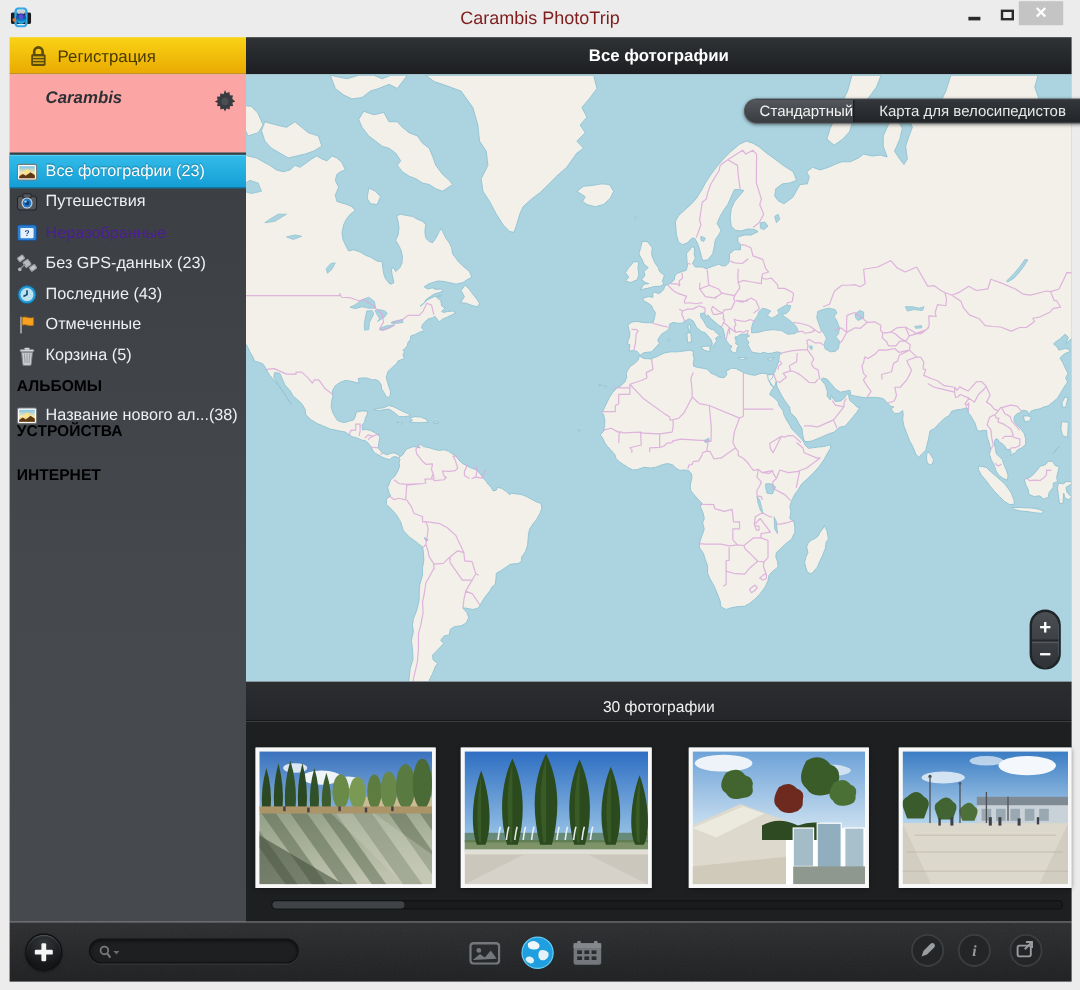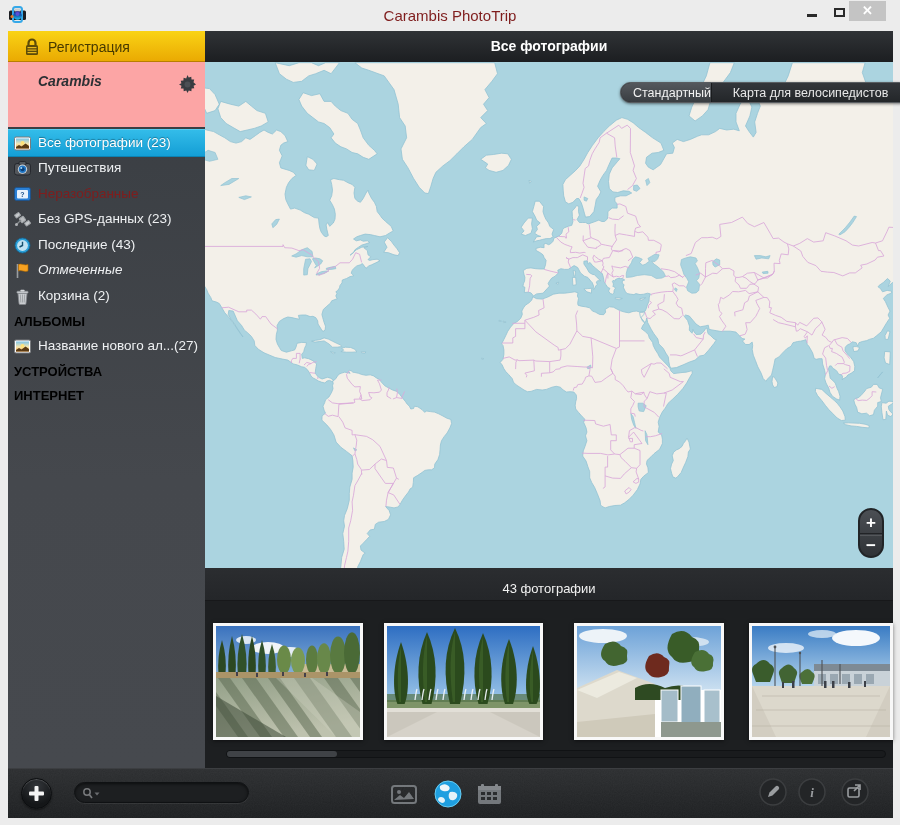--- a/index.html
+++ b/index.html
@@ -136,21 +136,21 @@
       <circle cx="7.3" cy="8" r="1" fill="#9fd4f4"></circle>
     </svg>
     <span class="tx" style="color:#eef0f2;">Путешествия</span>
   </div>
 <div class="mrow" style="top:180.5px">
     <svg class="ic" width="17" height="17" viewBox="0 0 17 17">
       <rect x="0.5" y="1.5" width="16" height="13" rx="2" fill="#2a7fd4" stroke="#1a508a" stroke-width="0.8"></rect>
       <rect x="3" y="4" width="11" height="8.5" rx="1" fill="#e8f2fc"></rect>
       <text x="8.5" y="10.8" font-size="7" font-weight="bold" fill="#1a508a" text-anchor="middle" font-family="Liberation Sans">?</text>
     </svg>
-    <span class="tx" style="color:#7f1d1d;">Неразобранные</span>
+    <span class="tx" style="color:#4c1d95;">Неразобранные</span>
   </div>
 <div class="mrow" style="top:206px">
     <svg class="ic" width="17" height="17" viewBox="0 0 17 17">
       <g stroke="#9ea2a6" fill="#c6c9cc">
         <rect x="1" y="2.5" width="5" height="3.5" rx="0.5" transform="rotate(-35 3.5 4.2)"></rect>
         <rect x="11" y="10.5" width="5" height="3.5" rx="0.5" transform="rotate(-35 13.5 12.2)"></rect>
         <rect x="6" y="6" width="5" height="5" rx="0.8" transform="rotate(-35 8.5 8.5)" fill="#b8bbbe"></rect>
       </g>
       <line x1="3" y1="13" x2="7" y2="9" stroke="#84888c" stroke-width="1.2"></line>
       <circle cx="2.5" cy="13.5" r="1.5" fill="#b0b3b6"></circle>
@@ -163,65 +163,65 @@
       <circle cx="8.5" cy="8.5" r="5.4" fill="#bfe2f2"></circle>
       <path d="M8.5 4.8 V8.5 L5.5 10" stroke="#15506e" stroke-width="1.4" fill="none"></path>
     </svg>
     <span class="tx" style="color:#eef0f2;">Последние (43)</span>
   </div>
 <div class="mrow" style="top:257px">
     <svg class="ic" width="17" height="17" viewBox="0 0 17 17">
       <line x1="3.5" y1="2" x2="3.5" y2="16" stroke="#9a9da0" stroke-width="1.6"></line>
       <path d="M4.5 2.5 c3-1.5 6 1.5 9.5 0 l0 6.5 c-3.5 1.5-6.5-1.5-9.5 0 z" fill="#f6a121" stroke="#b06a00" stroke-width="0.6"></path>
     </svg>
-    <span class="tx" style="color:#eef0f2;font-style:italic;">Отмеченные</span>
+    <span class="tx" style="color:#eef0f2;">Отмеченные</span>
   </div>
 <div class="mrow" style="top:282.5px">
     <svg class="ic" width="17" height="17" viewBox="0 0 17 17">
       <path d="M4 5.5 L5 15.5 a1 1 0 0 0 1 1 h5 a1 1 0 0 0 1-1 L13 5.5 z" fill="#c9ccd0" stroke="#83878b" stroke-width="0.8"></path>
       <rect x="2.8" y="3.2" width="11.4" height="2" rx="1" fill="#d4d7da" stroke="#83878b" stroke-width="0.7"></rect>
       <rect x="6.3" y="1.8" width="4.4" height="1.6" rx="0.8" fill="#d4d7da"></rect>
       <g stroke="#9b9fa3" stroke-width="0.9">
         <line x1="6.3" y1="6.5" x2="6.8" y2="14.5"></line>
         <line x1="8.5" y1="6.5" x2="8.5" y2="14.5"></line>
         <line x1="10.7" y1="6.5" x2="10.2" y2="14.5"></line>
       </g>
     </svg>
-    <span class="tx" style="color:#eef0f2;">Корзина (2)</span>
+    <span class="tx" style="color:#eef0f2;">Корзина (5)</span>
   </div>
 <div class="mhead" style="top:314px">АЛЬБОМЫ</div>
 <div class="mrow" style="top:332.5px">
     <svg class="ic" width="17" height="17" viewBox="0 0 17 17">
       <rect x="0.5" y="2" width="16" height="13" rx="1.5" fill="#fdfdfd" stroke="#787b7e" stroke-width="1"></rect>
       <rect x="2" y="3.5" width="13" height="10" fill="url(#sun1)"></rect>
       <circle cx="8.5" cy="8" r="2" fill="#ffe27a"></circle>
       <path d="M2 13.5 h13 v-2.5 l-3.5-2.5 -4 3 -2.5-1.5 -3 2z" fill="#5a3a14"></path>
     </svg>
-    <span class="tx" style="color:#eef0f2;">Название нового ал...(27)</span>
-  </div>
-<div class="mhead" style="top:364px">УСТРОЙСТВА</div>
+    <span class="tx" style="color:#eef0f2;">Название нового ал...(38)</span>
+  </div>
+<div class="mhead" style="top:351px">УСТРОЙСТВА</div>
 <div class="mhead" style="top:388px">ИНТЕРНЕТ</div>
 
 <div class="abs" id="header">Все фотографии</div>
 <div class="abs" id="mapbox"><svg width="688" height="506" viewBox="0 0 688 506">
       <rect width="688" height="506" fill="#abd4e0"></rect>
       <path d="M328.5 234.0L326.0 230.9L323.2 230.2L319.3 230.5L319.9 225.2L317.9 224.5L318.5 221.6L319.6 219.1L319.9 215.4L319.0 212.4L318.2 208.6L321.8 206.3L326.0 205.9L330.8 206.7L335.2 207.0L339.1 207.0L340.5 202.8L341.1 198.4L339.1 195.6L338.0 192.8L335.2 190.7L331.3 188.6L330.8 186.5L335.2 185.2L339.1 185.7L338.9 182.3L340.8 181.4L343.6 182.7L345.6 181.8L348.1 179.2L348.9 176.1L351.2 175.2L354.0 173.9L356.8 171.2L357.6 167.5L359.6 165.7L363.2 164.3L366.8 163.3L367.9 159.5L367.4 154.6L367.1 149.1L369.9 146.1L371.6 143.5L373.8 144.5L373.5 149.6L374.4 153.2L372.1 157.6L374.4 160.5L377.7 160.5L380.5 160.5L383.3 161.9L388.9 160.0L393.9 158.1L396.7 159.5L399.5 159.5L402.3 157.1L402.9 153.2L402.9 149.6L407.1 146.1L412.1 146.1L412.1 141.9L409.9 139.2L409.9 135.4L415.5 133.8L421.1 133.8L426.7 131.0L423.9 129.3L418.3 128.8L412.7 130.5L407.9 129.9L404.3 126.5L403.5 119.5L404.3 112.2L407.1 105.9L412.7 99.3L414.9 96.7L411.3 96.0L407.1 96.0L404.3 102.0L401.5 108.4L397.9 113.4L395.1 118.3L392.6 124.2L395.9 129.9L393.9 133.8L391.2 137.6L390.3 142.9L388.9 149.6L384.7 154.6L380.5 155.1L379.4 151.2L377.7 145.0L376.3 140.8L373.8 136.5L371.6 136.5L367.9 140.3L363.8 141.9L360.4 139.8L358.7 133.8L358.2 128.2L357.9 122.4L360.4 117.7L365.1 113.4L370.7 108.4L374.9 103.9L379.1 97.3L382.8 90.5L387.5 83.3L393.1 75.8L398.7 69.6L404.3 64.0L411.3 58.2L416.9 55.6L422.5 57.3L428.1 60.7L433.7 65.6L440.6 70.4L447.6 75.8L456.0 81.1L458.8 88.3L453.2 90.5L447.1 91.2L441.5 95.3L440.6 101.3L443.4 105.2L448.2 107.8L451.8 105.2L455.5 102.6L461.6 91.8L467.8 91.2L469.4 85.5L467.2 81.1L472.2 77.4L478.4 79.6L485.4 77.4L492.4 74.3L496.6 72.8L503.6 72.8L510.5 69.6L514.7 66.4L521.7 68.0L528.7 67.2L534.3 68.8L531.0 59.9L531.0 51.3L535.1 42.2L538.5 37.5L544.1 39.4L546.9 45.0L544.9 53.9L540.5 64.0L544.1 69.6L548.3 75.1L551.1 70.4L549.7 59.9L552.5 51.3L555.3 44.1L553.3 39.4L553.9 32.6L559.5 34.6L565.1 37.5L572.1 37.5L576.2 32.6L579.0 22.5L583.2 13.9L587.4 0.7L660.1 0.7L657.3 10.6L661.5 22.5L660.7 30.7L668.5 31.7L676.9 33.6L688.1 37.5L697.9 37.5L697.9 219.1L687.5 220.5L683.1 224.5L685.3 219.1L682.5 216.5L678.3 220.5L674.1 223.4L673.0 224.8L675.5 226.6L677.5 229.8L682.2 228.4L686.4 229.1L686.7 230.9L681.9 232.9L678.3 236.4L680.5 239.8L683.1 245.5L685.0 249.1L683.1 253.0L684.7 256.3L681.9 260.4L679.1 265.1L676.3 269.8L671.9 273.5L668.5 276.2L664.3 277.4L661.8 278.6L657.3 279.5L654.0 280.7L652.6 284.0L651.2 280.7L647.5 279.8L644.7 281.9L642.5 282.8L640.3 285.2L640.0 288.5L642.0 291.7L645.6 295.2L648.7 299.6L649.8 304.5L649.5 308.8L646.1 311.3L642.8 313.0L641.4 315.0L637.8 317.0L637.2 317.9L637.5 314.2L636.4 312.8L633.6 312.2L632.2 309.6L630.2 307.6L628.0 306.5L626.3 303.9L624.6 303.9L623.5 306.8L624.6 312.5L625.2 316.2L627.7 318.4L630.2 321.0L632.2 326.6L633.6 329.4L635.0 334.2L634.7 338.1L631.6 337.0L627.4 334.2L624.9 330.2L623.8 326.3L621.0 321.0L619.6 316.7L620.4 312.5L619.6 308.2L617.6 301.9L617.1 296.7L614.0 296.7L611.2 297.3L609.2 296.4L607.6 290.8L603.9 284.3L602.3 282.5L600.9 277.7L598.1 278.6L595.3 279.2L592.5 279.5L588.0 280.7L586.0 284.3L581.8 286.7L577.1 291.4L574.0 294.9L570.1 297.0L568.7 303.9L567.6 308.5L566.5 313.0L562.5 317.0L560.9 319.3L558.1 316.4L556.1 311.1L552.8 304.8L550.5 298.7L548.3 293.2L547.2 287.3L547.7 283.7L547.2 280.1L544.1 282.5L540.5 282.5L537.4 278.9L539.9 277.1L537.1 276.5L534.9 274.1L532.6 271.9L531.0 270.1L525.4 269.2L518.9 269.2L516.1 269.5L511.9 268.8L506.9 267.9L504.1 267.3L503.3 263.2L500.2 263.9L495.2 264.8L491.0 262.0L487.9 258.2L484.3 254.0L480.6 253.0L479.2 254.3L482.6 258.5L484.5 264.2L484.3 268.2L486.2 270.4L487.1 271.3L487.9 267.3L489.0 269.8L491.2 272.5L495.7 272.2L498.5 269.8L500.8 266.4L501.9 266.0L503.0 271.6L505.8 273.8L509.1 277.1L511.4 277.7L508.9 281.6L505.5 285.8L503.6 288.2L499.1 293.2L494.6 294.0L490.1 298.1L484.0 300.2L478.9 302.5L471.4 305.6L465.8 306.2L464.7 303.9L463.8 299.6L463.3 294.9L460.8 291.1L458.3 286.4L453.8 281.9L452.9 277.1L449.0 271.9L446.2 267.3L442.6 260.4L441.8 255.9L440.9 259.1L439.9 260.7L438.7 259.1L436.2 256.3L435.2 254.2L434.6 250.4L437.8 250.1L440.1 249.1L441.2 246.8L442.3 243.2L444.0 239.1L444.3 235.0L445.4 231.9L442.6 231.2L438.7 232.2L435.0 232.6L430.9 231.6L428.9 232.6L425.8 232.2L422.2 231.6L420.5 229.8L419.1 227.0L418.3 225.2L419.1 222.7L417.2 221.2L417.4 218.7L419.7 218.0L417.4 216.5L415.5 216.5L412.7 216.5L410.4 217.6L409.6 219.1L408.2 218.3L407.4 219.4L408.2 221.2L408.5 223.4L407.6 224.1L410.7 225.9L409.9 227.0L409.0 228.7L409.0 230.9L407.6 232.2L405.4 231.6L403.5 229.1L404.9 226.3L402.9 225.6L400.9 222.7L399.0 219.4L398.4 215.4L397.3 211.6L393.9 209.0L390.3 205.9L387.5 203.6L385.0 200.4L383.3 202.0L382.2 198.8L378.9 199.2L378.9 202.0L381.6 205.9L384.2 210.5L387.5 212.4L389.5 212.7L392.3 215.7L395.6 218.7L392.8 218.7L391.2 220.1L392.3 222.3L390.6 224.1L389.2 227.3L388.1 227.0L388.6 224.1L387.2 220.5L385.8 219.1L382.8 215.4L379.4 214.2L375.5 210.9L372.7 205.5L369.1 203.6L366.8 205.1L363.2 207.4L359.6 207.4L355.9 206.7L352.8 208.2L353.4 210.9L350.1 214.2L346.7 216.1L344.5 219.1L343.1 221.6L344.5 224.1L342.5 226.3L338.0 231.2L331.6 231.9L328.5 234.0ZM327.7 234.7L331.6 236.7L337.2 237.1L342.8 235.0L348.4 232.2L354.0 231.2L359.6 231.2L365.1 230.5L369.9 229.8L373.0 230.9L372.4 234.0L373.5 236.4L372.7 240.8L373.0 243.2L376.3 244.2L380.5 244.8L384.7 245.8L387.5 249.1L390.3 250.1L394.5 252.4L398.7 252.7L400.7 250.1L400.1 247.5L404.3 244.8L408.5 245.2L412.7 247.5L415.5 248.8L419.7 250.1L423.9 250.8L428.1 249.4L431.4 249.1L434.5 249.8L437.8 250.1L439.8 249.8L438.7 252.7L436.2 255.3L437.3 258.8L439.8 261.0L437.8 263.5L436.4 266.7L440.6 269.8L443.4 272.8L444.3 275.9L447.6 280.4L448.2 283.4L450.4 287.9L452.7 291.4L454.6 295.2L457.4 298.1L460.2 301.0L463.0 303.9L465.0 306.5L465.8 308.8L468.6 311.6L472.8 311.1L477.0 310.5L481.2 310.2L485.4 309.1L487.3 308.8L487.1 311.6L484.8 315.3L481.7 321.0L477.8 326.6L472.8 332.2L467.8 337.0L463.0 341.4L460.2 346.2L457.4 349.8L454.6 355.4L453.2 360.2L454.1 364.4L453.2 370.1L456.6 372.9L457.4 377.2L457.4 381.5L454.6 387.3L449.0 391.7L446.2 394.6L442.0 398.5L441.5 402.1L442.9 405.7L443.4 410.5L438.7 414.2L435.9 417.3L435.0 422.0L432.3 427.7L428.1 433.2L423.9 437.5L419.7 440.8L415.5 443.2L409.9 443.5L404.3 444.5L400.1 445.9L396.7 444.2L395.6 442.9L395.1 438.8L392.3 431.6L389.5 425.2L386.7 420.5L384.7 415.8L384.7 409.6L382.8 404.5L381.1 399.1L377.7 394.1L378.3 388.8L380.0 384.4L381.9 378.7L380.5 373.8L381.9 370.1L381.1 365.9L378.6 360.2L380.0 357.4L377.2 354.6L373.5 350.4L370.7 347.0L370.2 343.4L370.7 339.8L371.6 336.4L371.3 333.0L368.8 330.0L365.1 329.7L361.5 330.0L358.2 328.0L355.4 325.2L351.2 324.3L347.0 325.2L341.4 327.4L337.2 328.0L331.6 327.4L326.0 329.4L322.4 329.7L319.0 328.0L314.8 325.2L311.2 322.9L308.4 320.1L307.3 316.7L303.6 312.5L300.8 309.6L298.9 306.8L297.2 303.0L295.2 300.4L298.0 297.3L298.9 292.3L298.9 287.9L298.0 283.4L296.6 281.9L298.9 277.4L300.8 273.5L302.8 269.2L305.6 265.1L309.2 261.0L312.0 259.8L315.7 256.3L317.3 252.4L316.8 249.1L318.5 245.8L320.4 243.2L324.0 240.8L326.8 238.1L327.7 234.7ZM-125.5 95.3L-120.0 91.8L-114.4 89.8L-107.4 91.8L-111.6 97.3L-121.4 98.7L-125.5 102.0L-117.2 104.6L-106.0 103.9L-105.4 108.4L-116.6 111.6L-118.6 117.7L-120.0 122.4L-114.4 125.3L-118.6 129.3L-115.8 132.1L-108.8 131.6L-104.6 137.1L-99.0 137.6L-108.2 138.7L-109.6 142.9L-97.6 149.6L-92.0 152.2L-87.8 144.5L-83.6 139.2L-79.4 135.4L-80.3 127.1L-75.2 124.2L-69.6 126.5L-65.4 125.3L-58.4 129.3L-50.1 130.5L-43.1 134.9L-37.5 140.3L-34.7 133.8L-29.1 144.5L-23.5 154.6L-19.3 159.5L-15.1 164.3L-10.9 171.2L-6.7 177.9L-3.9 182.3L-2.5 187.4L-3.9 190.7L-2.8 195.6L-2.5 204.7L-3.4 212.4L-3.1 218.0L-2.0 221.6L1.7 227.7L3.1 231.2L5.9 235.7L7.0 238.8L11.5 240.1L14.3 241.5L16.5 245.2L19.8 250.8L24.0 255.6L27.7 260.4L31.0 265.1L35.2 271.3L38.0 275.0L36.1 272.2L32.4 266.7L29.6 262.0L26.0 257.2L23.2 252.4L23.8 248.5L28.2 249.1L32.4 258.8L36.6 263.5L39.4 268.2L42.2 270.4L46.4 274.4L49.2 278.9L49.8 283.4L53.4 287.3L59.0 290.8L64.0 292.9L70.2 295.5L77.2 297.0L82.8 298.1L88.3 301.9L92.5 303.0L96.7 304.8L99.5 305.3L102.3 307.6L104.3 310.5L106.0 313.9L107.9 315.9L110.7 317.3L113.5 319.0L116.3 320.1L119.9 321.0L121.9 319.0L124.7 318.4L127.5 319.8L128.3 317.9L125.5 316.2L122.7 315.3L120.5 315.9L117.1 317.0L113.5 315.3L111.6 313.0L110.2 311.1L110.7 306.8L111.6 301.9L107.9 298.7L103.7 296.7L99.5 295.8L97.3 296.4L96.7 292.3L98.7 289.9L99.5 286.4L100.9 283.4L101.5 280.7L96.7 280.4L92.0 281.3L91.1 284.9L89.7 287.9L86.4 288.8L81.4 290.2L76.3 288.5L74.4 285.5L72.4 281.9L71.0 277.4L71.3 272.8L72.4 268.2L72.1 263.5L74.4 259.4L78.6 256.6L82.8 255.0L86.9 255.6L91.1 256.6L94.5 257.2L93.4 253.4L96.7 253.0L100.9 253.0L105.1 254.6L107.9 254.3L110.7 255.6L112.7 258.8L113.0 262.0L115.5 266.0L117.1 268.8L119.1 269.2L120.2 267.3L120.5 264.2L119.1 260.4L117.7 255.6L116.9 252.4L118.3 247.5L121.9 244.2L125.5 241.1L126.7 238.8L132.2 236.7L130.8 234.0L132.0 231.2L130.8 229.8L132.5 228.7L134.5 225.9L135.0 223.4L137.0 220.9L137.3 218.0L141.5 216.5L145.1 214.6L148.5 213.9L147.6 212.4L146.2 211.2L147.1 208.6L148.5 206.7L151.8 203.9L155.4 202.8L157.4 201.6L161.0 206.3L163.8 203.9L166.6 202.8L170.8 200.8L175.0 198.8L172.2 197.2L168.0 197.6L164.7 198.4L163.0 197.6L165.8 194.8L163.0 192.8L162.4 188.6L158.8 185.7L163.0 184.4L156.8 185.2L151.3 187.8L147.1 191.5L145.1 193.2L148.5 190.7L149.9 187.8L153.5 185.2L156.8 183.1L161.0 181.8L164.7 180.5L162.4 178.8L158.2 179.2L155.4 177.9L151.3 178.8L148.5 177.0L151.8 174.8L155.4 173.5L160.2 172.1L165.2 172.6L169.4 173.5L175.0 174.8L180.6 173.5L184.2 171.2L188.2 168.9L186.2 164.3L183.4 161.9L180.6 159.5L177.0 156.1L175.0 153.2L172.2 149.6L171.4 144.5L169.4 140.3L166.6 136.5L163.8 131.0L163.0 128.2L161.0 131.0L158.2 136.5L155.4 140.3L152.7 139.2L149.9 136.5L149.0 131.0L149.9 125.3L147.1 122.4L142.9 120.7L138.7 118.3L134.5 117.7L128.9 116.5L125.5 117.7L126.7 122.4L127.5 128.2L126.7 133.8L124.7 138.2L127.5 142.9L129.4 147.1L130.3 152.2L130.0 157.1L128.3 161.0L124.7 164.3L122.7 160.5L121.1 162.9L121.9 167.5L123.3 173.5L121.1 174.8L119.1 173.9L116.3 170.3L114.9 166.6L114.1 161.9L113.5 156.1L109.3 155.6L103.7 152.2L99.5 150.7L95.3 148.1L89.7 146.1L85.5 147.1L82.8 141.9L80.8 137.6L80.0 132.1L81.4 125.3L83.6 120.7L86.9 116.5L91.1 113.4L88.3 110.3L84.2 108.4L80.0 107.2L75.8 105.9L74.4 100.7L75.8 97.3L77.2 93.9L74.4 88.3L75.8 83.3L78.6 81.1L82.8 79.6L80.0 73.5L75.8 69.6L71.6 68.0L67.4 72.0L63.2 70.4L59.0 68.0L54.8 70.4L50.6 73.5L45.0 77.4L40.8 75.8L36.6 79.6L31.0 81.1L25.4 79.6L19.8 75.8L14.3 72.8L8.7 69.6L1.7 68.0L-5.3 65.6L-12.3 62.3L-16.5 65.6L-22.1 68.0L-27.7 69.6L-34.7 70.4L-40.3 72.0L-47.3 68.0L-52.9 65.6L-59.8 64.0L-66.8 62.3L-73.8 60.7L-80.8 57.3L-86.4 55.6L-93.4 53.0L-100.4 59.9L-107.4 62.3L-113.0 68.0L-117.2 75.8L-121.4 77.4L-115.8 83.3L-113.0 86.9L-115.8 90.5L-125.5 95.3ZM149.9 0.7L156.8 6.0L163.8 8.3L179.2 13.9L189.0 27.6L193.2 42.2L194.6 55.6L200.2 64.0L201.6 75.8L196.0 86.9L197.4 97.3L203.0 105.9L208.6 116.5L214.2 125.3L219.8 131.0L223.4 131.6L225.9 124.2L228.1 116.5L230.9 110.3L237.9 103.9L244.9 98.7L251.9 91.8L258.9 84.8L267.3 77.4L275.7 65.6L281.3 61.5L275.7 55.6L282.7 48.6L278.5 42.2L284.1 35.6L279.9 27.6L286.9 19.3L292.5 11.7L289.7 0.7ZM127.5 319.8L128.3 321.0L127.5 323.8L128.0 326.6L126.7 330.2L123.9 335.0L120.5 337.8L119.7 340.6L118.0 344.2L119.1 348.2L120.5 351.2L117.1 353.8L116.9 358.2L121.9 363.0L125.5 367.3L128.9 372.9L131.1 380.1L135.9 385.3L141.5 389.4L147.1 393.8L147.9 399.1L148.2 405.1L147.1 411.2L147.1 417.3L144.8 425.2L144.3 431.6L144.3 438.2L142.3 446.6L139.5 453.5L138.7 458.8L139.5 464.2L137.8 471.6L138.7 479.3L139.2 487.2L136.7 495.4L135.9 503.9L135.3 508.1L152.7 508.1L152.7 504.8L155.4 499.6L158.2 492.5L160.2 491.2L156.0 488.0L155.4 484.0L158.2 481.2L161.9 477.3L164.7 474.3L162.2 471.6L165.2 467.9L169.4 467.2L170.3 462.4L173.6 460.2L179.2 459.5L183.4 457.4L185.6 452.8L184.2 448.6L180.6 444.5L185.4 445.2L189.0 445.9L193.2 444.9L195.2 442.2L197.4 438.2L200.2 434.2L203.5 430.0L205.2 426.8L207.7 425.2L208.3 420.5L208.6 415.8L212.8 413.3L217.0 410.5L219.8 408.4L223.4 407.8L226.7 407.8L229.5 405.7L229.8 402.1L232.9 397.6L234.6 392.6L235.1 387.3L235.4 383.0L236.5 378.7L239.3 374.4L242.1 371.0L244.9 365.9L246.6 361.6L245.8 357.4L242.1 356.3L237.9 354.0L233.7 351.8L229.5 350.1L225.3 349.6L221.2 349.0L219.8 350.4L217.0 347.6L212.8 344.8L209.4 344.2L208.6 346.5L205.8 347.0L204.4 344.2L202.1 342.0L200.2 339.2L197.4 335.8L194.6 332.2L191.8 329.4L187.6 328.0L183.4 325.8L179.8 323.8L176.4 320.1L174.2 317.3L171.4 315.9L168.6 313.9L165.2 312.8L161.0 313.3L156.8 312.5L153.5 311.3L149.9 310.5L147.9 310.2L146.2 308.8L144.3 308.2L143.4 309.1L145.1 311.3L142.3 310.5L139.5 310.2L136.7 311.1L133.9 312.2L132.2 314.5L130.3 317.3L128.9 318.1L127.5 319.8ZM136.7 516.0L148.5 515.1L152.7 514.6L153.2 519.7L156.8 523.0L161.0 525.9L157.4 527.9L151.8 527.9L147.1 524.5L142.9 522.1L136.7 519.7L136.7 516.0ZM98.1 30.7L106.5 33.6L114.9 31.7L119.1 39.4L126.1 39.4L130.3 44.1L135.9 48.6L142.9 51.3L147.1 57.3L152.7 61.5L155.4 68.0L158.2 75.8L163.8 83.3L169.4 88.3L172.2 91.8L163.8 97.3L158.2 95.3L152.7 91.8L147.1 90.5L141.5 86.9L135.9 84.8L130.3 81.1L126.1 75.8L128.9 72.0L124.7 65.6L119.1 61.5L113.5 59.9L107.9 55.6L102.3 51.3L96.7 44.1L93.9 37.5L98.1 30.7ZM15.7 39.4L25.4 42.2L33.8 44.1L40.8 39.4L46.4 44.1L52.0 48.6L60.4 51.3L63.2 59.9L56.2 64.0L49.2 66.4L42.2 68.0L35.2 69.6L28.2 65.6L21.2 61.5L15.7 55.6L12.9 46.8L15.7 39.4ZM-3.9 25.6L4.5 26.6L10.1 32.6L14.3 42.2L10.1 48.6L1.7 51.3L-2.5 42.2L-6.7 34.6L-3.9 25.6ZM70.2 0.7L84.2 3.7L93.9 0.7L106.5 0.7L113.5 3.7L120.5 0.7L134.5 0.7L126.1 11.7L119.1 8.3L110.7 11.7L103.7 13.9L96.7 19.3L88.3 20.4L81.4 17.2L74.4 11.7L70.2 0.7ZM102.3 94.6L107.9 97.3L112.1 102.0L109.3 108.4L103.7 107.8L100.9 103.3L102.3 94.6ZM178.7 190.3L183.4 190.7L189.0 192.8L193.2 193.6L194.6 190.7L191.8 186.5L189.0 183.1L186.2 179.2L182.6 175.7L179.2 180.1L182.0 185.2L178.7 190.3ZM106.5 279.2L110.7 278.3L114.9 277.7L119.1 275.9L123.3 277.1L127.5 279.2L131.7 281.3L135.9 283.1L136.7 284.6L132.2 285.2L127.5 285.2L123.9 281.9L119.1 278.9L114.9 279.5L109.9 280.1L106.5 279.2ZM135.9 289.6L141.5 290.2L147.1 290.2L151.8 289.9L149.9 287.3L145.7 285.5L140.6 285.2L136.7 286.1L138.7 288.2L135.9 289.6ZM125.5 289.6L130.3 290.8L128.3 291.7L125.5 289.6ZM156.3 289.6L160.8 289.9L160.2 291.1L156.6 290.8L156.3 289.6ZM275.7 97.3L281.3 93.2L288.3 92.5L296.6 91.2L302.8 91.8L306.4 97.3L303.6 103.3L298.0 108.4L291.1 110.3L284.1 108.4L280.4 105.9L282.7 102.0L275.7 97.3ZM328.2 180.1L331.6 178.8L334.4 178.3L337.2 177.5L341.4 176.6L345.0 176.6L348.1 174.8L347.0 172.1L348.7 167.5L344.7 164.3L343.6 161.0L340.8 157.1L339.1 153.2L338.0 149.6L338.6 144.5L334.4 139.2L330.2 139.2L328.8 144.5L327.4 149.6L330.2 154.6L331.6 158.1L335.2 161.0L331.6 164.3L332.4 167.5L329.6 171.2L333.0 173.5L335.8 174.4L331.6 174.8L328.2 180.1ZM327.4 156.1L323.2 156.1L319.0 161.0L316.2 165.2L319.0 168.9L316.2 172.1L320.4 173.5L326.0 171.2L327.4 166.6L326.6 161.9L327.4 156.1ZM378.9 227.0L382.8 226.6L386.7 226.3L386.4 231.2L381.9 229.8L378.9 227.0ZM367.4 215.4L370.7 215.4L371.3 222.7L367.9 223.4L367.4 215.4ZM368.2 208.6L370.5 209.0L369.9 214.2L368.8 213.9L368.2 208.6ZM410.2 235.7L414.1 236.0L417.4 236.4L414.1 237.8L410.2 236.7L410.2 235.7ZM434.8 236.7L438.7 236.0L440.6 235.7L437.0 238.1L434.8 237.8L434.8 236.7ZM482.0 376.1L484.0 380.1L484.8 384.4L485.4 387.0L483.4 390.0L482.9 394.6L480.6 400.6L477.8 406.6L476.2 410.5L472.2 415.2L470.6 416.1L467.8 414.8L466.6 411.2L465.5 406.6L466.6 402.1L468.3 398.5L467.2 393.8L468.6 390.2L471.4 387.9L474.2 386.7L477.0 384.4L478.4 381.5L480.6 378.7L482.0 376.1ZM567.6 314.5L569.3 315.3L571.2 318.1L572.9 321.0L572.1 324.6L569.3 325.5L567.6 322.9L567.0 319.6L567.6 314.5ZM682.5 268.8L685.0 269.5L683.1 277.4L680.3 277.4L680.0 273.5L682.5 268.8ZM648.1 284.6L651.7 284.6L654.5 285.5L653.1 288.8L648.9 289.6L648.1 286.4L648.1 284.6ZM610.6 326.3L616.8 327.4L621.0 331.4L625.2 335.0L629.4 338.6L632.2 341.2L635.0 344.8L637.8 349.0L640.0 354.6L640.3 358.2L636.4 358.5L632.2 356.0L628.0 351.8L623.8 347.6L620.4 343.4L616.8 338.6L612.6 333.6L610.4 329.4L610.6 326.3ZM638.3 361.1L643.4 360.8L648.9 361.1L654.5 361.3L660.1 362.2L664.3 363.6L663.8 365.9L657.3 365.3L651.7 364.4L646.1 363.9L640.6 362.7L638.3 361.1ZM648.7 337.8L649.8 342.0L651.7 345.6L652.6 350.1L656.8 351.8L661.5 351.2L664.6 353.8L668.5 352.6L669.4 348.2L672.7 344.2L672.7 340.6L676.3 339.5L675.5 335.8L677.7 327.2L674.1 325.8L672.2 322.4L668.5 322.4L666.3 325.2L661.5 326.6L660.1 328.8L655.9 333.6L653.1 335.8L650.9 336.4L648.7 337.8ZM676.9 340.6L681.1 341.2L683.9 339.2L688.1 339.5L688.1 341.2L683.3 344.2L683.9 347.6L686.1 350.4L688.1 351.8L685.9 354.6L682.5 353.2L681.4 349.0L680.8 357.4L678.0 357.7L676.9 350.4L676.3 344.8L676.9 340.6ZM679.7 289.4L685.3 289.9L684.7 302.5L680.5 301.0L679.1 295.8L679.7 289.4ZM677.7 309.9L672.7 315.9L675.5 312.2L677.7 309.9ZM490.1 59.0L497.4 53.9L503.0 47.7L505.8 38.4L511.4 28.7L518.1 20.4L525.4 10.6L529.3 0.7L504.9 0.7L501.3 13.9L495.7 25.6L491.2 35.6L486.8 45.0L484.0 53.9L490.1 59.0ZM350.9 221.2L353.7 220.1L353.1 222.3L350.9 221.2ZM294.1 258.2L296.4 259.1L294.1 259.4L294.1 258.2ZM298.0 259.1L301.1 260.1L298.6 260.7L298.0 259.1ZM276.5 296.1L278.8 296.7L277.1 297.5L276.5 296.1ZM324.0 118.3L326.3 119.5L324.6 121.3L324.0 118.3Z" fill="#f3f0e9" stroke="#93c3d3" stroke-width="0.8" stroke-linejoin="round"></path>
       <path d="M86.7 194.0L91.1 191.9L96.7 187.8L102.3 185.7L107.1 189.4L107.9 194.8L102.3 194.8L96.7 193.6L91.1 195.2L86.7 194.0ZM100.6 197.2L105.1 196.8L106.5 199.6L102.9 206.7L102.3 212.7L98.7 213.1L98.7 206.7L100.6 197.2ZM107.4 196.8L110.7 196.0L114.9 196.8L117.7 198.8L115.7 202.0L111.0 205.1L109.6 205.9L111.3 203.6L107.4 196.8ZM111.3 212.0L116.3 209.7L121.1 209.0L123.6 209.0L119.1 211.6L111.3 213.1L111.3 212.0ZM121.3 206.3L126.1 205.1L130.3 204.3L130.8 206.7L126.1 207.4L121.3 207.4L121.3 206.3ZM67.9 165.7L71.6 162.4L74.4 157.1L70.7 157.6L66.8 161.9L67.9 165.7ZM15.7 123.6L24.0 122.4L33.8 116.5L26.8 116.5L19.8 120.7L15.7 123.6ZM-2.5 97.3L4.5 99.3L12.9 97.3L10.1 90.5L3.1 88.3L-2.5 91.8L-2.5 97.3ZM33.8 135.4L40.8 133.8L46.4 134.9L39.4 137.6L33.8 135.4ZM421.3 215.4L426.7 215.0L432.3 213.5L439.2 212.7L446.2 213.5L451.3 216.5L456.9 216.1L460.5 214.2L458.5 210.1L455.5 207.0L451.3 203.6L448.8 202.0L446.8 199.2L449.9 199.6L452.7 196.8L454.1 192.8L449.9 192.3L446.2 194.4L442.9 196.4L444.3 199.2L440.6 202.0L437.8 203.2L434.5 200.8L437.3 197.2L433.7 195.6L430.3 194.8L427.5 197.6L426.4 200.8L422.5 206.7L421.3 211.2L421.3 215.4ZM476.4 197.6L480.6 196.0L485.4 194.8L491.0 196.0L492.4 198.8L490.1 201.6L492.4 205.5L494.6 211.2L493.8 216.1L491.5 218.7L494.6 222.3L493.8 228.4L491.0 230.9L486.8 231.2L482.6 228.7L481.5 225.2L483.7 219.8L481.7 216.1L478.9 212.4L477.3 207.4L475.6 202.8L476.4 197.6ZM507.7 199.6L511.4 196.8L514.7 198.0L514.7 202.8L510.0 205.1L508.0 202.8L507.7 199.6ZM549.4 193.6L555.3 193.6L560.9 194.8L565.1 193.6L563.7 196.8L556.7 196.0L551.1 197.2L549.4 193.6ZM634.7 173.0L640.0 169.8L644.2 165.2L647.8 160.5L651.5 154.6L649.2 154.1L645.0 160.0L640.3 165.7L635.8 170.3L633.8 172.1L634.7 173.0ZM428.6 123.6L432.3 123.0L435.0 126.5L431.7 129.3L428.6 128.2L428.6 123.6ZM440.6 118.3L443.4 116.5L444.8 120.7L442.0 123.6L440.6 118.3ZM433.1 341.2L437.8 341.2L441.2 343.7L438.7 349.6L434.2 349.0L433.1 344.8L433.1 341.2ZM425.8 351.5L428.1 354.6L429.5 360.2L430.9 366.4L428.6 363.0L426.7 357.4L425.8 351.5ZM440.1 368.7L442.0 372.9L442.9 382.7L440.6 378.7L440.1 368.7ZM381.9 305.3L385.6 303.0L386.1 305.9L382.8 306.8L381.9 305.3ZM379.1 134.9L382.8 136.5L381.4 139.2L379.1 138.2L379.1 134.9ZM557.2 210.1L562.8 209.3L563.1 211.2L558.1 211.6L557.2 210.1ZM470.0 225.9L472.2 227.0L471.4 229.5L469.7 228.0L470.0 225.9ZM148.5 385.9L151.8 387.9L149.9 388.8L148.5 385.9Z" fill="#abd4e0" stroke="#93c3d3" stroke-width="0.7" stroke-linejoin="round"></path>
       <path d="M-0.3 184.4L78.0 184.4L78.0 182.7L79.7 185.7L86.9 186.1L93.9 188.6L98.1 187.8L107.1 193.2L107.9 194.8L113.5 199.6L114.6 206.3L111.8 211.2L113.8 213.5L123.6 209.0L122.7 207.0L130.6 204.3L135.0 200.8L144.3 200.8L147.6 197.2L150.7 190.7L154.6 192.3L156.6 200.4M-50.1 67.2L-50.1 129.3L-44.5 131.0L-40.3 137.1L-34.7 132.1L-29.9 138.2L-24.3 149.1L-19.3 151.7L-19.3 157.6M16.8 245.8L23.5 245.2L33.8 249.8L41.7 249.8L41.7 248.1L46.4 248.1L50.9 252.1L55.4 257.2L57.0 254.6L60.7 254.6L66.0 262.0L72.7 267.0M86.4 301.0L86.4 298.7L87.8 296.4L91.4 296.4L91.4 291.4L95.1 291.4L95.1 297.0L95.6 297.0M94.2 301.3L95.1 297.0M99.0 303.0L101.8 300.4L106.0 301.6L107.9 300.4L111.6 299.6M101.8 304.5L103.4 302.5L106.0 301.6M104.6 310.5L110.2 311.3M112.4 315.3L113.0 317.0M144.3 308.8L141.5 312.5L142.3 316.2L147.1 322.4L149.9 324.9L155.4 324.6L154.6 329.4L156.0 332.8L156.8 337.0L149.0 337.2L149.9 340.3L148.5 340.9M123.3 337.8L127.5 340.9L133.1 341.7L148.5 340.9M119.7 351.5L123.3 354.3L127.5 353.2L133.1 354.6L133.9 342.3L148.5 340.9M133.9 354.6L137.8 360.2L140.1 365.9L147.1 368.4L147.1 372.9L149.9 372.7M149.9 372.7L151.8 378.1L151.3 383.0L149.9 391.7L147.6 394.1M149.9 391.7L151.8 397.6L152.7 402.1L156.3 407.5L156.8 412.7M156.8 411.2L152.7 418.9L149.9 423.6L148.5 433.2L147.1 439.8L147.6 448.3L145.7 458.8L143.7 466.0L143.7 479.3L142.9 489.2L141.5 495.4L139.5 503.9L139.2 507.9M194.9 442.2L188.7 432.9L183.1 430.6M180.9 444.5L181.5 438.2L183.1 430.6L188.4 421.4L180.3 421.4L170.0 406.6L170.0 402.1L164.4 407.5L156.8 408.1M191.5 416.1L188.4 406.0L182.3 405.4L181.5 398.5M170.0 402.1L176.4 397.0L181.5 398.5L175.0 384.4L167.8 377.8L161.6 374.4L149.9 372.7M183.1 430.6L191.5 416.1L193.8 417.3M176.4 318.1L172.5 318.1L174.5 321.8L176.4 328.0L174.5 330.2L168.9 330.8L163.6 330.5L165.2 335.0L166.9 335.8L165.0 337.8L157.1 338.6L154.6 336.4L156.0 332.8M184.2 325.2L183.4 328.0L182.0 330.8L182.0 334.2L186.2 336.7M191.8 326.6L192.4 330.8L191.5 335.6L187.9 337.0M199.6 329.4L196.8 335.6L197.1 336.4L191.5 335.6M338.0 237.1L339.1 245.8L333.6 248.5L334.1 253.0L328.8 255.3L319.9 258.2L319.9 261.3L307.3 261.3M319.9 261.3L319.9 266.7L310.6 266.7L310.6 274.4L307.8 275.9L307.8 281.0L296.9 281.0M319.9 258.2L330.8 269.8L349.2 283.1L353.1 285.5L353.4 288.2L355.9 287.6L355.9 294.0L355.1 298.1M355.9 287.6L360.4 286.7L364.9 282.2L371.9 268.8L371.6 262.0L370.7 253.4L372.7 248.5M371.9 268.8L377.7 274.4L386.1 275.9L411.3 286.4L414.5 284.9M414.5 248.8L414.5 278.9L414.5 284.9M414.1 278.9L439.5 278.9M411.3 286.4L407.1 297.5L405.7 306.5L407.9 311.3M298.0 296.4L304.2 294.9L310.1 298.1L312.3 297.8L310.9 300.2L310.6 307.1M312.3 297.8L314.0 298.7L328.8 298.1L329.4 308.8L319.9 311.1L321.8 313.3L321.3 315.3M355.1 298.1L344.7 299.6L330.8 299.0L328.8 298.1M344.7 299.6L344.7 310.8L336.4 311.3L336.4 314.7M344.7 310.8L348.1 309.9L350.9 307.3L355.1 306.8L355.4 305.6L362.1 303.9L372.1 304.5L379.1 305.0L383.6 305.0M383.6 305.0L385.0 307.6L383.9 313.9L380.5 315.3L380.0 317.3L377.2 322.1L373.8 322.4L372.7 322.7L371.6 325.2L369.1 325.5L368.2 328.6M383.6 305.0L387.5 305.9L387.8 294.9L386.1 275.9M383.9 313.9L386.7 314.2L390.0 320.4L396.2 319.6L401.2 315.9L407.9 311.3L405.7 306.5M407.9 311.3L410.2 314.2L410.2 317.6L414.6 320.1L418.3 323.8L420.8 327.4L423.0 330.0L426.9 329.1L430.3 331.9L430.9 331.6L439.0 330.2L439.2 332.2L442.0 336.7M426.9 329.1L425.8 335.8L429.5 339.5L427.8 343.4L425.8 346.8L425.8 351.2M430.3 331.9L436.2 332.5L439.0 330.2M442.0 336.7L439.2 339.2L439.0 344.8M439.0 344.8L449.3 350.4L453.8 355.2M425.8 351.2L429.5 351.8L430.3 354.6M457.1 371.5L450.4 373.8L445.4 374.7L440.9 374.7M438.4 369.0L436.2 368.4L430.3 365.3L424.4 368.7L423.6 375.2L425.3 379.8L427.5 379.8L427.5 376.4L423.6 376.4M378.3 358.2L389.8 358.5L390.6 361.9L398.4 364.2L405.1 362.5L406.3 372.9L411.3 372.9L411.3 378.7L405.7 378.7L405.7 387.9L409.6 392.0M376.9 391.1L383.0 391.4L395.6 391.4L402.9 392.9L409.6 392.0L414.9 392.6L423.0 386.2L429.2 386.2L429.2 382.7L437.0 381.5L428.6 370.1L423.6 375.2M414.9 392.6L416.0 395.5L420.2 399.4L426.4 405.7L431.7 406.3L435.0 402.7L435.0 388.5L429.2 386.2M402.6 394.1L402.6 405.1L400.1 405.1L400.1 413.9L400.1 424.9L397.9 426.5M400.1 413.9L407.6 416.1L415.5 416.4L419.4 411.8L426.4 405.7M431.7 406.3L431.1 409.9L433.7 417.0L433.7 420.1L430.9 421.4L428.1 419.8L432.0 416.4L433.4 417.0M424.1 425.5L419.7 429.0L421.1 431.9L423.9 430.3L426.1 427.7L424.1 425.5M446.2 301.6L449.0 302.2L451.8 301.0L456.0 301.0L462.5 306.8M446.2 301.6L439.2 315.3L437.0 311.6L436.4 307.6L446.2 301.6M458.8 306.8L464.1 311.3L465.2 315.3L475.3 319.6L478.4 319.6L467.2 328.0L458.8 331.1L461.3 331.1L458.5 344.5M458.8 331.1L451.8 331.9L444.8 329.7L442.0 336.7M439.9 250.1L441.8 255.6M321.3 212.4L325.7 212.7L326.8 213.9L325.2 216.1L324.9 219.1L324.6 223.8L323.5 228.7L323.2 230.2M339.1 207.4L346.1 209.3L353.1 210.9M351.2 175.2L355.9 180.1L359.6 182.3L362.9 183.5L365.4 184.4L367.1 184.8L365.4 188.6L365.4 190.7M353.7 174.4L360.4 174.8L361.0 176.6M363.2 165.2L363.8 169.8L361.0 172.1L361.5 176.1M365.4 190.7L370.7 190.3L374.9 191.1L379.1 190.3L380.5 190.7M361.0 195.6L363.8 197.2L363.2 200.0L365.1 204.3L365.4 205.9M361.0 195.6L363.8 197.2L367.9 195.6L370.2 195.6L372.4 195.6L377.7 192.8M377.7 192.8L382.5 194.8L382.5 198.4L382.2 198.8M378.0 178.8L382.8 185.2L391.4 186.5L391.4 185.2L392.3 185.2L396.7 182.3L400.4 183.1L407.1 184.4L407.4 184.0M384.2 162.4L385.0 168.5L385.3 173.5L386.1 175.7L378.0 178.8L378.3 173.5M386.1 175.7L393.7 178.8L396.2 182.3M410.2 161.9L409.9 168.9L410.2 173.5L411.6 177.9L407.4 184.0L406.3 186.9L407.6 189.0M403.5 155.6L407.4 157.1L413.5 157.6L418.6 153.7M412.1 142.4L414.9 141.9L420.8 144.5M422.5 127.6L427.5 123.6L431.4 116.5L428.1 108.4L429.5 103.9L425.3 90.5L425.5 66.4M411.8 95.3L410.2 84.0L409.6 75.8L401.5 71.2M425.5 66.4L422.2 63.2L416.6 66.4L413.8 63.2L401.5 71.2M375.2 136.0L376.9 131.6L379.1 125.3L378.0 121.3L380.2 106.5L383.6 103.9L384.7 98.7L387.2 91.8L390.0 86.9L394.2 80.3L395.1 75.8L401.5 71.2M368.2 157.6L370.5 158.1M388.9 193.2L390.6 194.8L393.7 197.2L397.3 198.8L398.4 196.4L400.7 196.0L404.3 195.6L407.6 189.0M397.3 198.8L398.1 201.2L397.6 203.6L399.0 204.7L397.9 206.7L397.3 208.2L395.9 210.9M388.9 193.2L387.8 196.0L389.5 200.0L391.7 200.0L397.3 198.8M406.8 203.9L408.5 204.7L415.5 205.9L420.2 204.3L424.1 205.9M418.6 213.5L417.2 213.5L414.6 215.0L411.3 214.2L408.2 215.0M418.6 213.5L417.7 216.5M408.2 215.0L406.8 211.2L408.2 208.6L406.8 203.9M402.9 216.5L402.9 211.2L401.5 214.2L400.1 220.9M408.2 215.0L402.9 211.2L400.9 209.0L397.9 206.7M410.2 173.5L414.1 171.7L421.6 173.0L429.5 174.4L429.7 169.4L433.1 170.7L437.8 169.8L442.9 175.2L443.4 178.3L448.8 178.3L455.5 181.8L456.3 183.1L455.2 189.4L451.0 190.3L451.0 192.3M429.7 169.4L430.6 166.1L435.6 164.7L433.1 161.9L430.6 154.1L422.5 151.2L420.8 144.5M418.6 187.4L421.1 186.5L425.0 188.6L427.8 195.2L423.0 198.8M408.2 188.6L413.8 189.9L418.6 187.4M418.6 187.4L417.4 189.0L414.6 189.0L408.2 188.6M460.2 214.6L463.8 213.9L465.8 215.7L470.6 215.0L474.5 213.1L477.8 215.4L480.1 213.1M469.4 220.9L467.2 222.0L468.3 225.9L467.8 229.5M446.5 233.3L446.2 232.2L450.4 231.2L456.0 230.2L462.2 229.5L467.8 229.5M452.7 242.8L458.8 239.5L459.4 232.2M467.8 229.5L471.4 234.3L473.1 237.4L471.1 241.1L473.1 244.5L476.7 246.2L477.8 252.4L478.4 254.0M452.7 242.8L453.8 247.1L457.1 247.8L461.9 250.4L469.2 256.6L474.2 256.9L477.0 253.7M442.0 255.9L445.1 256.6L447.6 254.3L450.4 252.4L447.6 249.1L453.8 247.1M443.4 246.2L443.7 243.2L446.5 240.8L444.6 238.8M465.0 292.9L471.1 292.9L475.6 293.8L477.0 293.5L489.6 287.9L492.4 294.6M489.6 287.9L498.2 277.1L498.5 273.1L500.2 270.1M488.5 271.9L491.2 275.6L498.2 277.1M515.6 235.4L514.5 240.8L513.3 242.5L514.5 249.1L517.0 251.4L514.5 254.6L517.0 258.8L519.8 262.6L520.9 264.2L517.3 269.5M534.9 273.8L540.2 272.2L542.1 267.6L540.7 260.7L545.2 260.7L550.8 254.3L552.8 250.4L554.7 246.5L551.9 241.5L550.8 238.4L558.9 235.4M530.1 254.3L529.6 250.1L537.9 247.8L539.6 240.8L543.0 238.8L544.4 234.0L552.8 229.8M515.6 235.4L518.4 236.7L524.5 232.9L527.6 229.5L533.7 229.8L540.5 228.4L544.1 231.6L552.8 229.8M490.7 213.1L495.7 211.2L500.5 215.0L500.5 206.3L500.8 200.8M500.5 215.0L507.7 211.2L511.9 211.6L517.5 206.7L524.2 206.3L529.0 209.0L528.7 213.1L530.7 215.4L534.0 215.4L537.4 214.6L542.4 211.2L549.4 210.5M500.8 200.8L507.2 198.4L514.7 203.9L517.5 206.7M530.7 215.4L530.1 219.4L534.0 223.0L535.4 226.3L541.6 226.3L544.9 222.3L548.8 222.0L544.7 219.4L541.0 216.1L537.4 214.6M480.9 193.6L486.2 191.5L490.4 180.5L496.6 175.7L502.2 175.7L507.2 175.2L511.9 177.0L515.9 174.4L514.7 162.4L526.5 160.5L537.4 155.1L542.7 161.4L549.4 164.7L558.9 160.5L565.1 171.2L568.1 176.6L573.5 176.1L579.0 180.1L582.4 181.8L588.3 184.0M582.4 181.8L583.8 186.9L583.2 192.8L576.2 191.9L574.3 198.4L575.1 201.6L569.0 201.2L569.3 209.0L567.6 212.4L559.2 216.1L549.4 210.5M549.4 210.5L552.8 218.0L559.2 216.1M559.2 216.1L562.5 216.1L568.4 211.6L569.3 209.0M567.6 212.4L552.8 218.0L550.2 221.6L548.8 222.0M548.8 222.0L553.6 225.2L552.8 229.8L558.9 235.4L562.3 235.7L564.8 239.8L564.2 245.5L566.5 245.8L564.8 250.8L570.7 253.4L576.2 255.3L581.8 259.4L590.5 260.7M590.5 260.7L592.7 263.2L594.7 260.4L601.7 263.9L608.7 256.3L612.9 255.9L616.8 259.8M568.1 257.5L573.5 260.7L579.3 262.0L590.5 264.8L590.5 260.7M590.5 264.8L591.3 269.2L593.0 268.8L595.3 266.7L602.5 269.8L599.2 274.4L600.3 276.2L602.3 273.8L602.0 281.0M602.5 269.8L607.0 273.1L610.4 266.7L615.4 262.0L616.8 259.8M616.8 259.8L620.1 267.3L617.1 273.1L620.7 275.3L623.5 278.9L626.9 280.4M623.5 283.7L619.6 285.8L617.6 292.0L620.7 296.1L621.5 303.3L622.7 308.8L620.4 313.0M626.9 280.4L624.1 283.7L625.2 286.4L627.4 286.4L626.6 289.6L631.3 291.4L637.2 295.2L639.4 300.2L638.3 301.6M629.7 277.7L632.2 282.5L636.9 285.2L638.0 288.8L642.5 293.8L644.7 296.7M629.7 277.7L637.2 275.6L642.5 276.5L646.1 280.4M626.9 280.4L628.8 277.7L629.7 277.7M630.2 303.6L632.2 301.6L638.3 301.6L640.6 302.7L645.0 303.9L644.7 309.3L641.1 311.1L638.0 311.3L636.1 312.8M624.1 324.1L626.9 326.3L629.7 324.6M650.6 336.4L653.1 338.6L657.3 338.1L661.8 338.4L665.2 335.8L667.1 333.6L667.1 329.7L671.3 330.0M456.0 206.7L463.6 207.8L469.7 209.7L473.9 212.7L477.8 215.4M469.4 220.9L474.2 223.8L478.9 223.8L480.9 225.6M588.3 184.0L594.7 181.4L602.3 176.6L608.7 180.1L618.2 178.8L620.7 170.7L629.7 173.9L641.1 178.8L647.5 183.1L653.7 184.0L667.1 180.5L670.5 181.0M588.3 184.0L595.8 189.0L597.8 194.4L602.8 200.4L610.9 203.6L616.0 209.3L622.4 210.1L628.8 210.5L637.8 213.9L644.7 210.9L650.3 210.9L657.1 205.9L655.7 203.2L661.8 202.0L670.2 198.0L672.4 195.2L678.9 194.0L675.5 188.6L673.5 188.6L670.5 181.0M670.5 181.0L677.5 178.8L681.9 169.8L683.9 165.2L692.3 165.7L697.9 167.5M697.9 214.2L693.7 216.1L689.5 214.2M500.5 215.0L497.1 221.6L494.9 223.8" fill="none" stroke="#d9a8d9" stroke-width="1" stroke-linejoin="round" opacity="0.85"></path>
     </svg></div>
 <div class="abs" id="mapbtns">
     <div class="seg1">Стандартный</div>
     <div class="seg2">Карта для велосипедистов</div>
   </div>
 <div class="abs" id="zoomctl">
     <div class="plus">+</div>
     <div class="minus">−</div>
   </div>
 
-<div class="abs" id="countbar">43 фотографии</div>
+<div class="abs" id="countbar">30 фотографии</div>
 <div class="abs" id="strip"></div>
 <div class="thumb" style="left:213px;width:150px">
     <div class="inner"><svg width="144" height="111" viewBox="0 0 144 111">
         <rect width="144" height="50" fill="url(#sky1)"></rect>
         <ellipse cx="52" cy="22" rx="16" ry="6" fill="#f0f4f8"></ellipse>
         <ellipse cx="74" cy="26" rx="12" ry="5" fill="#e6eef6"></ellipse>
         <ellipse cx="30" cy="14" rx="10" ry="4" fill="#eaf1f7" opacity="0.9"></ellipse>
         <rect x="86" y="38" width="58" height="10" fill="#c9bc96"></rect>
         <path d="M6 14 Q11 31.0 9.5 48 L2.5 48 Q1 31.0 6 14 Z" fill="#2c4822"></path>
         <path d="M16 10 Q21 29.0 19.5 48 L12.5 48 Q11 29.0 16 10 Z" fill="#2c4822"></path>

